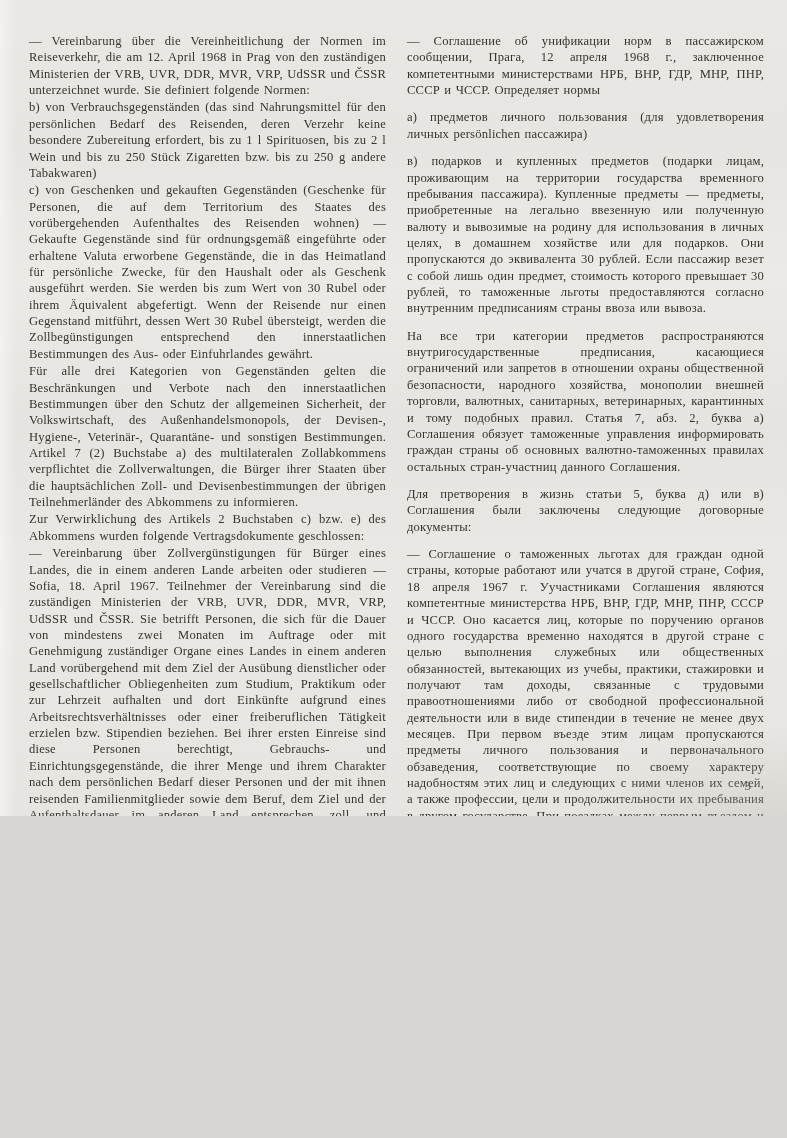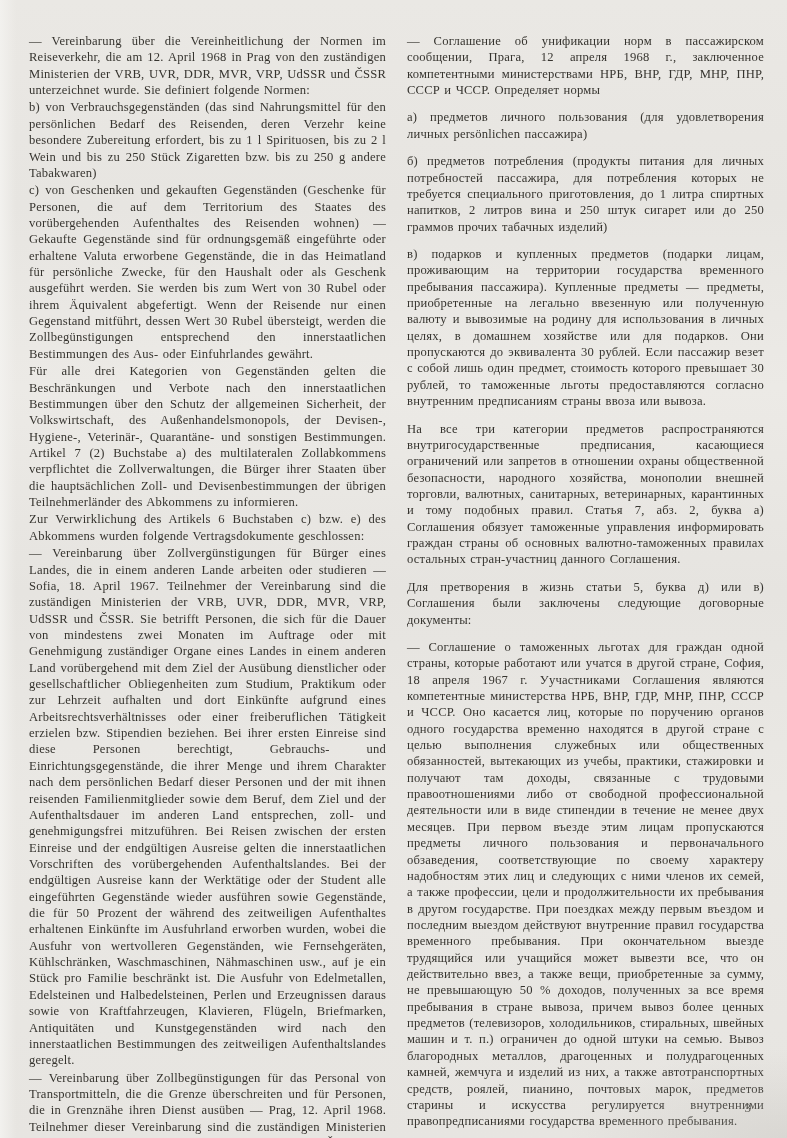--- a/index.html
+++ b/index.html
@@ -3,21 +3,21 @@
 <meta charset="utf-8">
 <style>
   html,body { margin:0; padding:0; }
   body {
     width:787px; height:1138px;
     background:#d8d6d2;
     font-family:"Liberation Serif","DejaVu Serif",serif;
   }
   .page {
     position:relative;
-    width:787px; height:1138px;
+    width:787px; height:816px;
     background:
       linear-gradient(180deg, #eae8e4 0%, #e7e5e1 18%, #eceae6 34%, #e6e4e0 52%, #eae8e4 70%, #e7e5e1 100%);
     color:#36342f;
     overflow:hidden;
     box-sizing:border-box;
   }
   .page::before{ 
     content:""; position:absolute; left:0; top:0; bottom:0; width:16px;
     background:linear-gradient(90deg, #f2f1ee, rgba(242,241,238,0));
     pointer-events:none;
@@ -54,28 +54,27 @@
 </head>
 <body>
 
 <div class="page">
   <div class="columns">
     <div class="col col-de">
         <p>— Vereinbarung über die Vereinheitlichung der Normen im Reiseverkehr, die am 12. April 1968 in Prag von den zuständigen Ministerien der VRB, UVR, DDR, MVR, VRP, UdSSR und ČSSR unterzeichnet wurde. Sie definiert folgende Normen:</p>
         <p>b) von Verbrauchsgegenständen (das sind Nahrungsmittel für den persönlichen Bedarf des Reisenden, deren Verzehr keine besondere Zubereitung erfordert, bis zu 1 l Spirituosen, bis zu 2 l Wein und bis zu 250 Stück Zigaretten bzw. bis zu 250 g andere Tabakwaren)</p>
         <p>c) von Geschenken und gekauften Gegenständen (Geschenke für Personen, die auf dem Territorium des Staates des vorübergehenden Aufenthaltes des Reisenden wohnen) — Gekaufte Gegenstände sind für ordnungsgemäß eingeführte oder erhaltene Valuta erworbene Gegenstände, die in das Heimatland für persönliche Zwecke, für den Haushalt oder als Geschenk ausgeführt werden. Sie werden bis zum Wert von 30 Rubel oder ihrem Äquivalent abgefertigt. Wenn der Reisende nur einen Gegenstand mitführt, dessen Wert 30 Rubel übersteigt, werden die Zollbegünstigungen entsprechend den innerstaatlichen Bestimmungen des Aus- oder Einfuhrlandes gewährt.</p>
         <p>Für alle drei Kategorien von Gegenständen gelten die Beschränkungen und Verbote nach den innerstaatlichen Bestimmungen über den Schutz der allgemeinen Sicherheit, der Volkswirtschaft, des Außenhandelsmonopols, der Devisen-, Hygiene-, Veterinär-, Quarantäne- und sonstigen Bestimmungen. Artikel 7 (2) Buchstabe a) des multilateralen Zollabkommens verpflichtet die Zollverwaltungen, die Bürger ihrer Staaten über die hauptsächlichen Zoll- und Devisenbestimmungen der übrigen Teilnehmerländer des Abkommens zu informieren.</p>
-        <p>Zur Verwirklichung des Artikels 6 Buchstaben c) bzw. e) des Abkommens wurden folgende Vertragsdokumente geschlossen:</p>
+        <p>Zur Verwirklichung des Artikels 2 Buchstaben c) bzw. e) des Abkommens wurden folgende Vertragsdokumente geschlossen:</p>
         <p>— Vereinbarung über Zollvergünstigungen für Bürger eines Landes, die in einem anderen Lande arbeiten oder studieren — Sofia, 18. April 1967. Teilnehmer der Vereinbarung sind die zuständigen Ministerien der VRB, UVR, DDR, MVR, VRP, UdSSR und ČSSR. Sie betrifft Personen, die sich für die Dauer von mindestens zwei Monaten im Auftrage oder mit Genehmigung zuständiger Organe eines Landes in einem anderen Land vorübergehend mit dem Ziel der Ausübung dienstlicher oder gesellschaftlicher Obliegenheiten zum Studium, Praktikum oder zur Lehrzeit aufhalten und dort Einkünfte aufgrund eines Arbeitsrechtsverhältnisses oder einer freiberuflichen Tätigkeit erzielen bzw. Stipendien beziehen. Bei ihrer ersten Einreise sind diese Personen berechtigt, Gebrauchs- und Einrichtungsgegenstände, die ihrer Menge und ihrem Charakter nach dem persönlichen Bedarf dieser Personen und der mit ihnen reisenden Familienmitglieder sowie dem Beruf, dem Ziel und der Aufenthaltsdauer im anderen Land entsprechen, zoll- und genehmigungsfrei mitzuführen. Bei Reisen zwischen der ersten Einreise und der endgültigen Ausreise gelten die innerstaatlichen Vorschriften des vorübergehenden Aufenthaltslandes. Bei der endgültigen Ausreise kann der Werktätige oder der Student alle eingeführten Gegenstände wieder ausführen sowie Gegenstände, die für 50 Prozent der während des zeitweiligen Aufenthaltes erhaltenen Einkünfte im Ausfuhrland erworben wurden, wobei die Ausfuhr von wertvolleren Gegenständen, wie Fernsehgeräten, Kühlschränken, Waschmaschinen, Nähmaschinen usw., auf je ein Stück pro Familie beschränkt ist. Die Ausfuhr von Edelmetallen, Edelsteinen und Halbedelsteinen, Perlen und Erzeugnissen daraus sowie von Kraftfahrzeugen, Klavieren, Flügeln, Briefmarken, Antiquitäten und Kunstgegenständen wird nach den innerstaatlichen Bestimmungen des zeitweiligen Aufenthaltslandes geregelt.</p>
         <p>— Vereinbarung über Zollbegünstigungen für das Personal von Transportmitteln, die die Grenze überschreiten und für Personen, die in Grenznähe ihren Dienst ausüben — Prag, 12. April 1968. Teilnehmer dieser Vereinbarung sind die zuständigen Ministerien der VRB, UVR, DDR, MVR, VRP, UdSSR und ČSSR. Sie bezieht sich auf Eisenbahnpersonal einschließlich des Personals von Schlaf- und Speisewagen, Mitglieder von Flugzeugbesatzungen, Fahrer von Lastkraftwagen</p>
       </div>
     <div class="col col-ru">
         <p>— Соглашение об унификации норм в пассажирском сообщении, Прага, 12 апреля 1968 г., заключенное компетентными министерствами НРБ, ВНР, ГДР, МНР, ПНР, СССР и ЧССР. Определяет нормы</p>
         <p>а) предметов личного пользования (для удовлетворения личных persönlichen пассажира)</p>
-        <p>б) предметов потребления (продукты питания для личных потребностей пассажира, для потребления которых не требуется специального приготовления, до 1 литра спиртных напитков, 2 литров вина и 250 штук сигарет или до 250 граммов прочих табачных изделий)</p>
         <p>в) подарков и купленных предметов (подарки лицам, проживающим на территории государства временного пребывания пассажира). Купленные предметы — предметы, приобретенные на легально ввезенную или полученную валюту и вывозимые на родину для использования в личных целях, в домашнем хозяйстве или для подарков. Они пропускаются до эквивалента 30 рублей. Если пассажир везет с собой лишь один предмет, стоимость которого превышает 30 рублей, то таможенные льготы предоставляются согласно внутренним предписаниям страны ввоза или вывоза.</p>
         <p>На все три категории предметов распространяются внутригосударственные предписания, касающиеся ограничений или запретов в отношении охраны общественной безопасности, народного хозяйства, монополии внешней торговли, валютных, санитарных, ветеринарных, карантинных и тому подобных правил. Статья 7, абз. 2, буква а) Соглашения обязует таможенные управления информировать граждан страны об основных валютно-таможенных правилах остальных стран-участниц данного Соглашения.</p>
         <p>Для претворения в жизнь статьи 5, буква д) или в) Соглашения были заключены следующие договорные документы:</p>
         <p>— Соглашение о таможенных льготах для граждан одной страны, которые работают или учатся в другой стране, София, 18 апреля 1967 г. Уучастниками Соглашения являются компетентные министерства НРБ, ВНР, ГДР, МНР, ПНР, СССР и ЧССР. Оно касается лиц, которые по поручению органов одного государства временно находятся в другой стране с целью выполнения служебных или общественных обязанностей, вытекающих из учебы, практики, стажировки и получают там доходы, связанные с трудовыми правоотношениями либо от свободной профессиональной деятельности или в виде стипендии в течение не менее двух месяцев. При первом въезде этим лицам пропускаются предметы личного пользования и первоначального обзаведения, соответствующие по своему характеру надобностям этих лиц и следующих с ними членов их семей, а также профессии, цели и продолжительности их пребывания в другом государстве. При поездках между первым въездом и последним выездом действуют внутренние правил государства временного пребывания. При окончательном выезде трудящийся или учащийся может вывезти все, что он действительно ввез, а также вещи, приобретенные за сумму, не превышающую 50 % доходов, полученных за все время пребывания в стране вывоза, причем вывоз более ценных предметов (телевизоров, холодильников, стиральных, швейных машин и т. п.) ограничен до одной штуки на семью. Вывоз благородных металлов, драгоценных и полудрагоценных камней, жемчуга и изделий из них, а также автотранспортных средств, роялей, пианино, почтовых марок, предметов старины и искусства регулируется внутренними правопредписаниями государства временного пребывания.</p>
       </div>
   </div>
   <div class="page-number">3</div>
 </div>
 
 </body></html>

